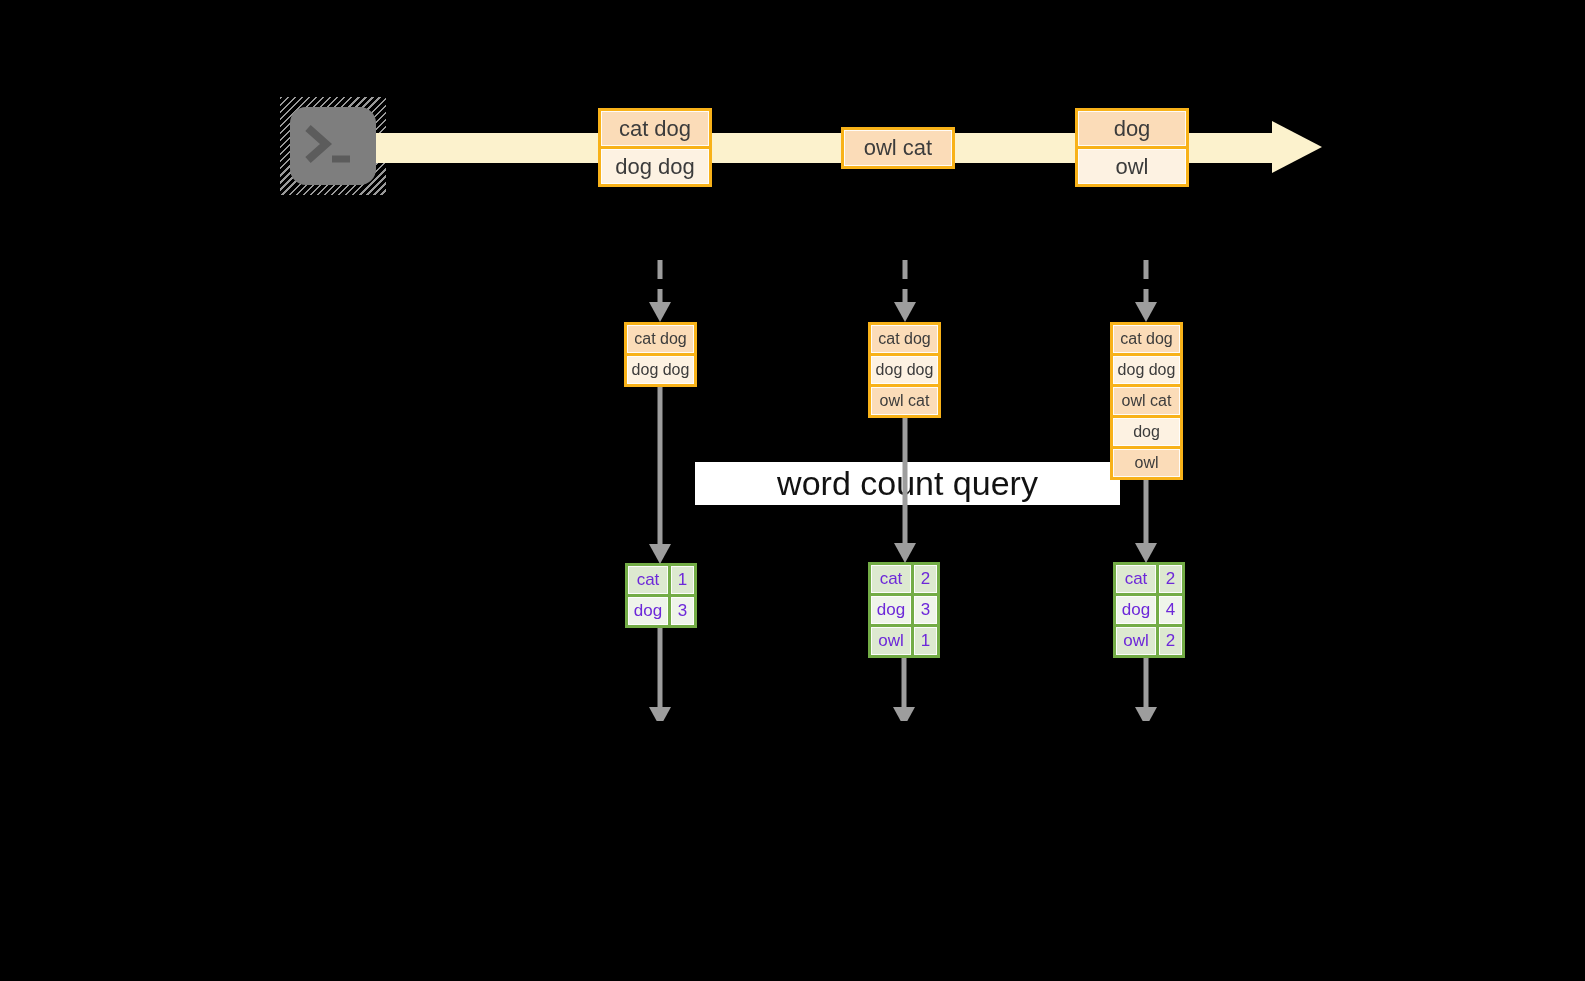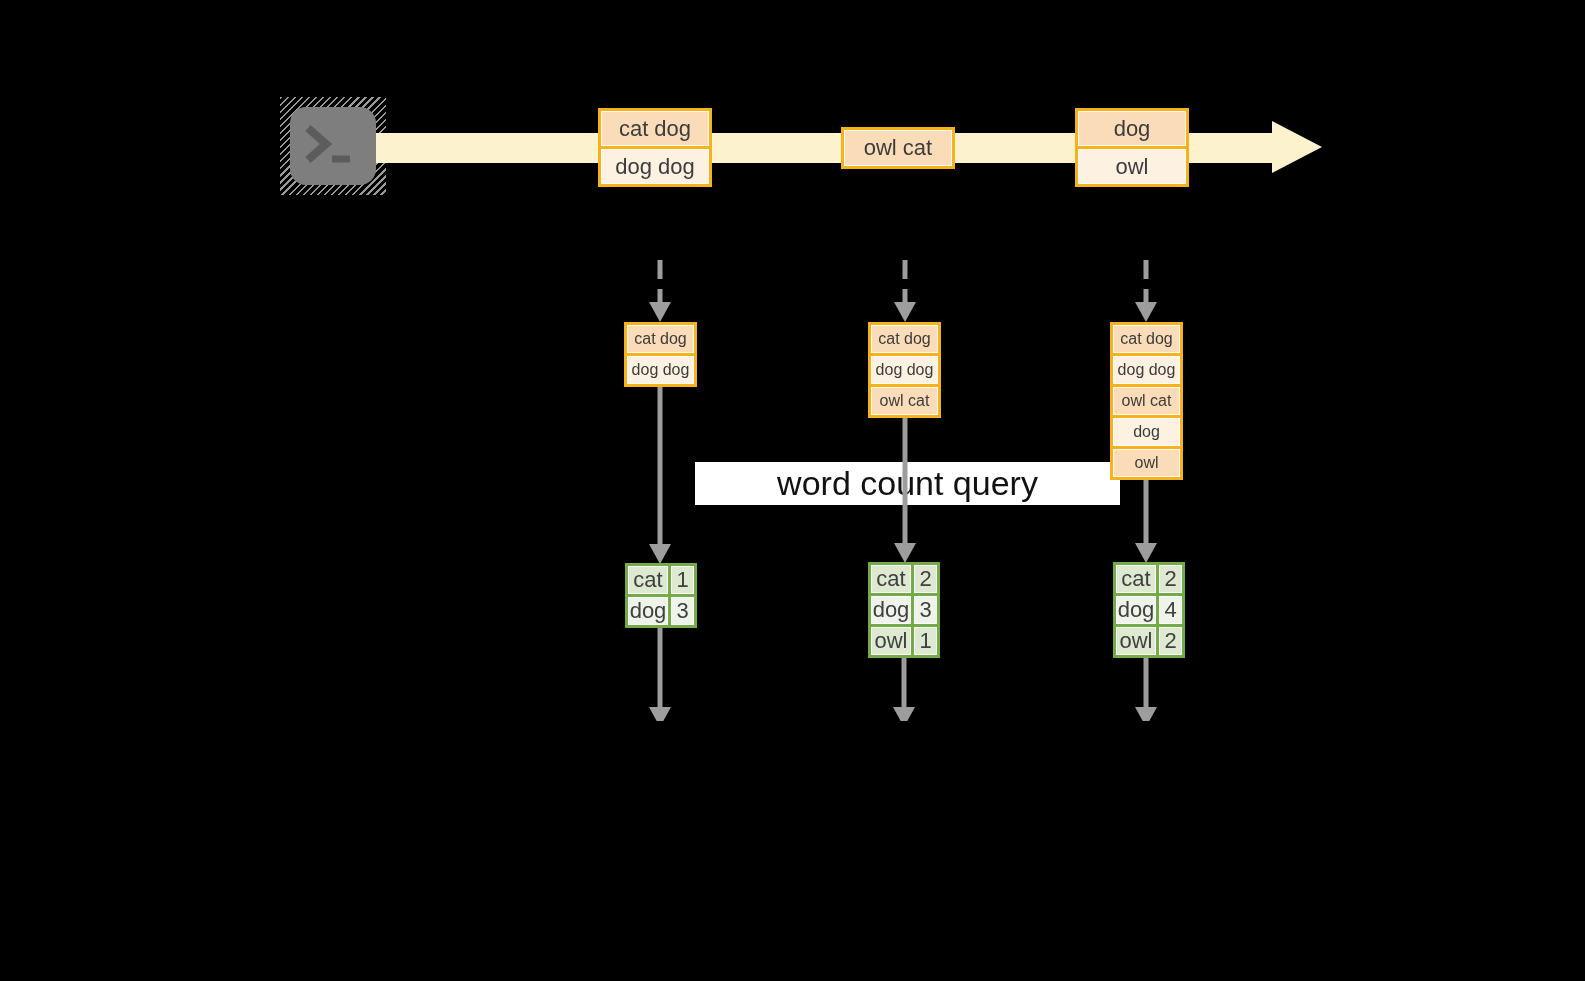--- a/index.html
+++ b/index.html
@@ -41,21 +41,21 @@
   .arrow{position:absolute;z-index:3;}
 
   
   .banner{position:absolute;left:695px;top:462px;width:425px;height:43px;background:#ffffff;z-index:1;
           display:flex;align-items:center;justify-content:center;}
   .banner span{font-size:34px;color:#121212;letter-spacing:0;}
 
   
   .gtable{position:absolute;display:grid;grid-template-columns:40px 23px;gap:3px;padding:3px;
           background:var(--table-border,#73ac46);z-index:2;}
-  .gcell{height:28px;display:flex;align-items:center;justify-content:center;font-size:22px;color:#404040;
+  .gcell{height:28px;display:flex;align-items:center;justify-content:center;font-size:17px;color:#6d28d9;
          border:1px solid rgba(255,255,255,.9);box-sizing:border-box;}
   .row-odd{background:var(--table-cell-dark,#dde9d0);}
   .row-even{background:var(--table-cell-light,#eff4ea);}
 </style>
 </head>
 <body>
 
 <div class="canvas">
 
   <div class="term term-big" style="left:280px;top:97px;">

